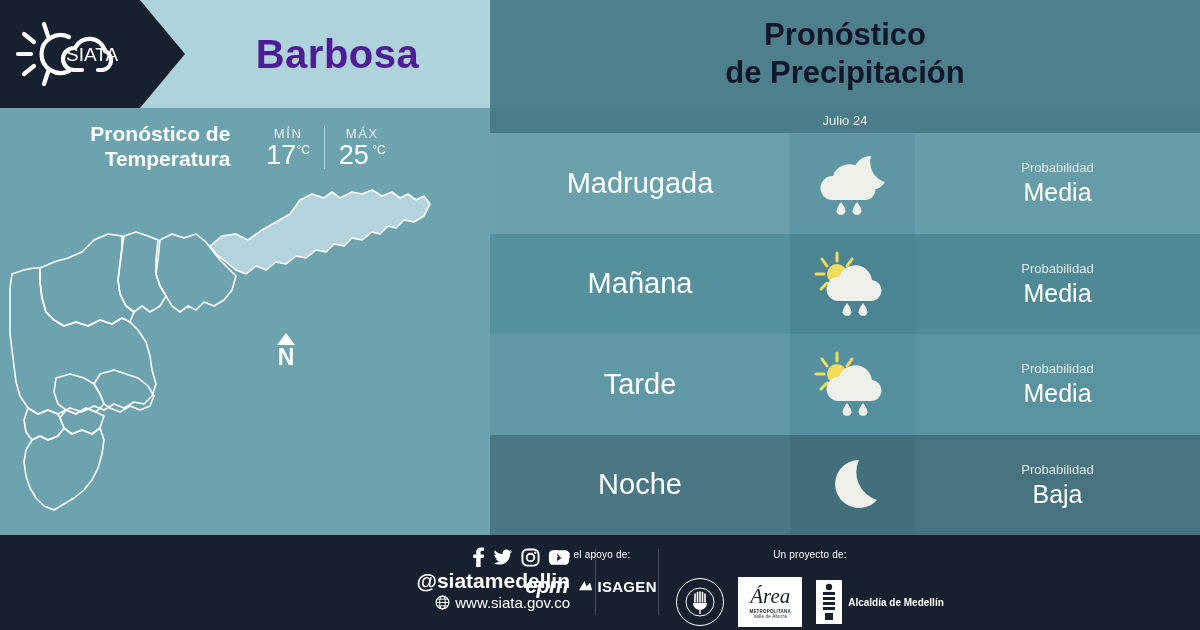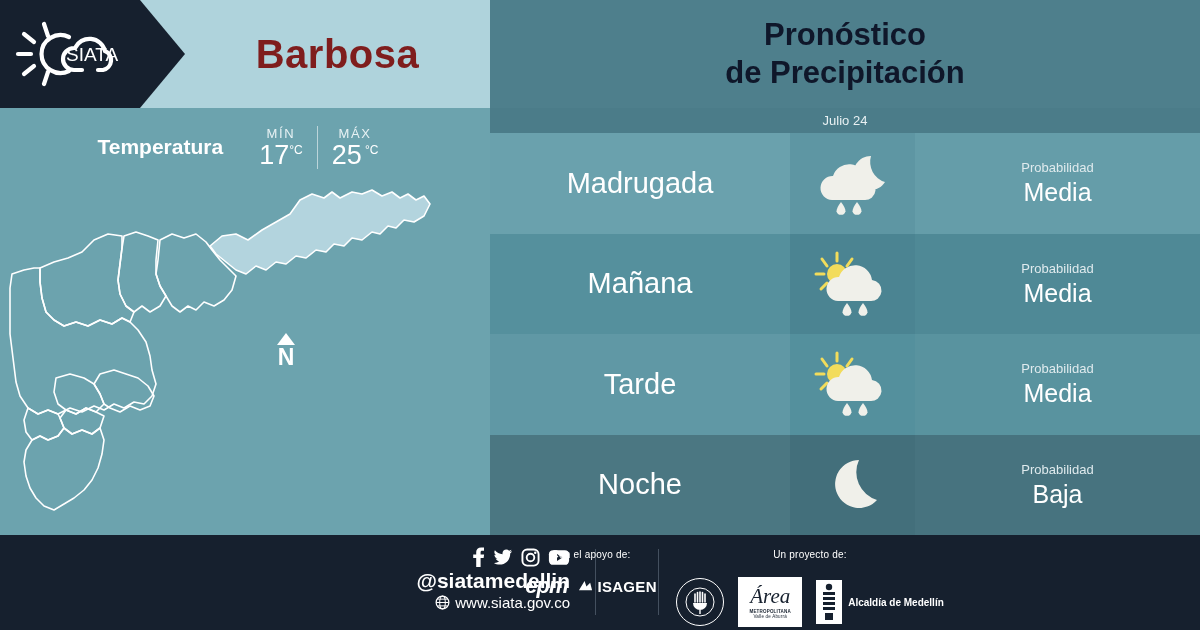--- a/index.html
+++ b/index.html
@@ -22,21 +22,21 @@
   .logo-badge {
     position: absolute; left: 0; top: 0; width: 185px; height: 108px;
     background: #16202e;
     clip-path: polygon(0 0, 140px 0, 185px 54px, 140px 108px, 0 100%);
     display: flex; align-items: center; justify-content: flex-start;
   }
   .logo-badge svg { margin-left: 12px; }
   .city-title {
     position: absolute; left: 185px; top: 0; width: 305px; height: 108px;
     display: flex; align-items: center; justify-content: center;
-    color: #7f1d1d; font-size: 40px; font-weight: bold; letter-spacing: .5px;
+    color: #4c1d95; font-size: 40px; font-weight: bold; letter-spacing: .5px;
   }
 
   .temp-block {
     position: absolute; left: 0; top: 112px; width: 490px; height: 70px;
     display: flex; align-items: center; justify-content: center; gap: 22px;
   }
   .temp-title {
     color: #ffffff; font-size: 21px; font-weight: bold; line-height: 1.18;
     text-align: right;
   }
@@ -163,20 +163,21 @@
         <text x="54" y="43" fill="#fff" font-family="Liberation Sans, sans-serif" font-size="19" font-weight="400">SIATA</text>
       </svg>
     </div>
 
     <div class="city-title">
       <span>Barbosa</span>
     </div>
 
     <div class="temp-block">
       <div class="temp-title">
+        <div>Pronóstico de</div>
         <div>Temperatura</div>
       </div>
       <div class="temp-values">
         <div class="tv-col min">
           <div class="tv-label">MÍN</div>
           <div class="tv-num">
             <span>17</span><sup>°C</sup>
           </div>
         </div>
         <div class="tv-col max">

